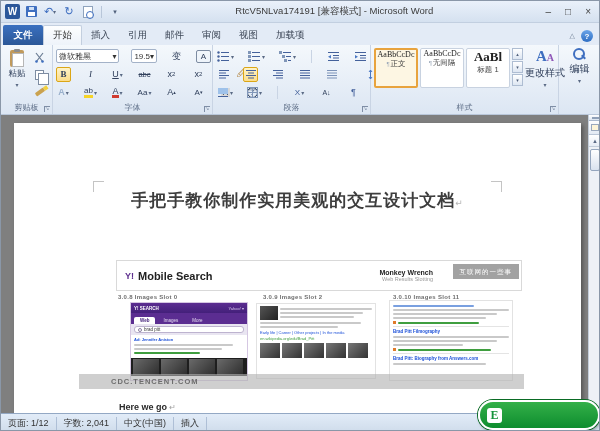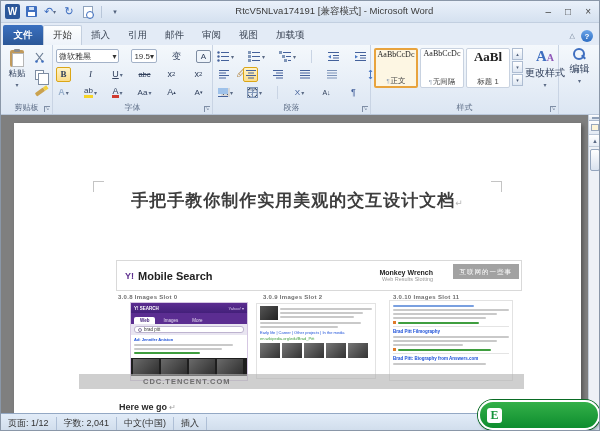--- a/index.html
+++ b/index.html
@@ -73,21 +73,21 @@
 .hl-ab{border-bottom:3px solid #f5d327;line-height:8px;font-size:8px}
 .fx-a{color:#9ab0cc;font-weight:bold}
 .circ-char{width:11px;height:11px;border:1px solid #31405c;border-radius:50%;font-size:7px;display:flex;align-items:center;justify-content:center}
 .shade-a{background:#d9d9d9;padding:0 2px;font-size:8px}
 
 .g-par{width:158px}
 
 .g-sty{width:188px;display:flex;padding-top:3px}
 .chips{display:flex;gap:2px;padding-left:2px}
 .chip{width:44px;height:40px;background:#fff;border:1px solid #c8d2e0;border-radius:2px;
-  display:flex;flex-direction:column;align-items:center;justify-content:space-between}
+  display:flex;flex-direction:column;align-items:center;justify-content:flex-start}
 .chip.sel{border:2px solid #e8a33d;background:#fdf6e3}
 .chip .prev{font-family:"Liberation Serif",serif;font-size:8px;color:#222;white-space:nowrap}
 .chip .prev.big{font-size:13px;font-weight:bold}
 .chip .cname{font-size:7.5px;color:#444;white-space:nowrap}
 .chip .pmark{color:#9aa7b8;font-size:6px;margin-right:1px}
 .stscroll{display:flex;flex-direction:column;gap:1px;margin:0 2px}
 .stscroll span{width:11px;height:12px;border:1px solid #aebdd2;background:linear-gradient(#fff,#dde6f2);
   font-size:5px;color:#51617c;display:flex;align-items:center;justify-content:center}
 .bigbtn{display:flex;flex-direction:column;align-items:center;justify-content:flex-start;gap:1px;padding-top:1px}
 .chgA{font-size:15px;font-weight:bold;color:#3f6fc0;line-height:14px;font-family:"Liberation Serif",serif;position:relative}
@@ -149,21 +149,21 @@
 .thumb2{width:20px;height:15px;background:linear-gradient(135deg,#777,#333)}
 
 .col3{position:absolute;left:375px;top:177px;width:124px;height:81px;background:#fff;border:1px solid #e2e2e2;padding:2px 3px;overflow:hidden}
 .c3h{font-size:4.5px;color:#1b4fd8;font-weight:bold;margin-top:1px}
 .c3div{height:1px;background:#e4e4e4;margin:2px 0}
 .urlrow{display:flex;align-items:center;gap:2px;margin:1px 0}
 .udot{width:3px;height:3px;background:#e07b2a;flex:none}
 
 .wmbar{position:absolute;left:65px;top:251px;width:445px;height:15px;background:rgba(178,178,178,.62);
   display:flex;align-items:center}
-.wmtxt{margin-left:64px;font-size:7.5px;font-weight:bold;color:#6d6d6d;letter-spacing:1px}
+.wmtxt{margin-left:32px;font-size:7.5px;font-weight:bold;color:#6d6d6d;letter-spacing:1px}
 
 .heretxt{position:absolute;left:105px;top:279px;font-size:9px;font-weight:bold;color:#2a2a2a}
 .heretxt .pmk{color:#9f9f9f;font-weight:normal;font-size:8px}
 
 .vscroll{position:absolute;right:0;top:0;width:13px;height:298px;background:#eef1f6;border-left:1px solid #c3cdda}
 .split{height:6px;border-bottom:1px solid #aab8cc;background:linear-gradient(#fff,#dbe4f0);position:relative}
 .split:after{content:"";position:absolute;left:3px;top:2px;width:7px;height:2px;background:#8fa0b8}
 .rulbtn{height:14px;background:linear-gradient(#fdfdfe,#e2e9f3);border-bottom:1px solid #b9c5d6;
   display:flex;align-items:center;justify-content:center}
 .rulic{width:8px;height:7px;border:1px solid #9aa8bd;background:#fdf4d8}

